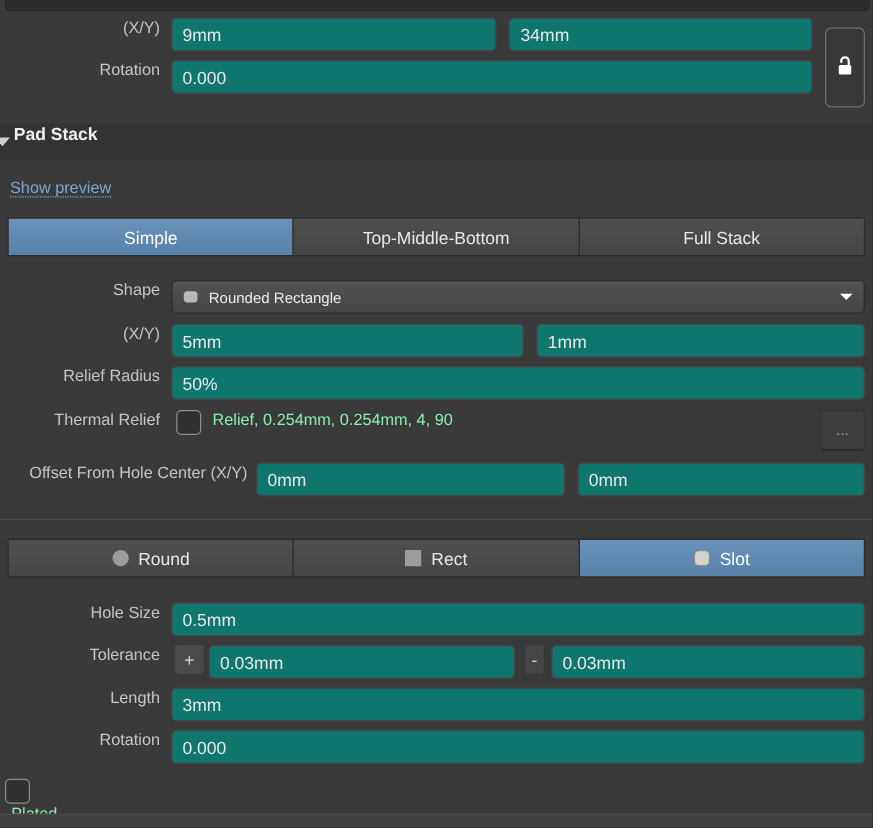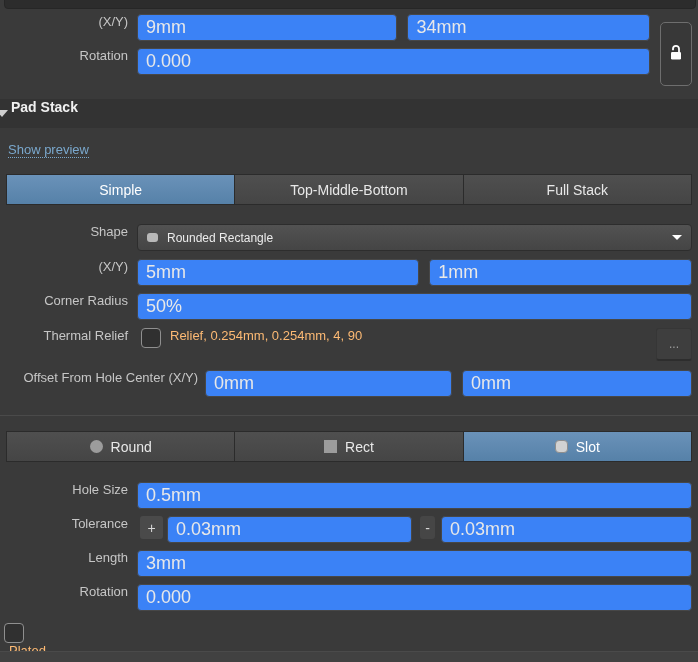--- a/index.html
+++ b/index.html
@@ -9,22 +9,22 @@
     overflow:hidden;
   }
   
   .top-cut{position:absolute;left:4px;top:-7px;width:690px;height:14px;
     background:#2c2c2c;border:1px solid #262626;border-radius:4px;}
 
   .row{display:flex;align-items:flex-start;height:27px;margin:7px 6px 0 0;}
   .lbl{width:128px;text-align:right;padding-right:9px;flex:none;color:#c6c6c6;white-space:nowrap;}
   .lbl-wide{width:198px;text-align:right;padding-right:7px;flex:none;white-space:nowrap;}
 
-  .tbx{height:27px;background:#3b82f6;border:1px solid #474747;border-radius:4px;
-    color:#e8e8e8;font-family:"Liberation Sans",sans-serif;font-size:18px;
+  .tbx{height:27px;background:#0f766e;border:1px solid #474747;border-radius:4px;
+    color:#e8e8e8;font-family:"Liberation Sans",sans-serif;font-size:14px;
     padding:0 8px;box-sizing:border-box;outline:none;min-width:0;}
   .grow{flex:1;}
 
   .pos-row{margin-top:14px;padding-right:42px;}
   .rot-row{padding-right:42px;}
   .pos-x{flex:1.08;margin-right:10px;}
 
   .lock-btn{position:absolute;top:22px;right:6px;width:30px;height:62px;
     background:#383838;border:1px solid #6e6e6e;border-radius:5px;
     display:flex;align-items:center;justify-content:center;cursor:pointer;}
@@ -52,21 +52,21 @@
     gap:9px;padding:0 9px;color:#ececec;font-size:12px;cursor:pointer;box-sizing:border-box;}
   .icon-rrect{width:11px;height:9px;background:#b8b8b8;border-radius:3px;flex:none;}
   .caret-down{margin-left:auto;width:0;height:0;flex:none;
     border-left:5px solid transparent;border-right:5px solid transparent;border-top:5px solid #ffffff;}
 
   .xy2-row{margin-top:8px;}
   .thermal-row{margin-top:8px;height:30px;}
   .checkbox{width:20px;height:20px;background:#303030;border:1px solid #8f8f8f;
     border-radius:4px;flex:none;cursor:pointer;box-sizing:border-box;}
   .cb-offset{margin-left:4px;}
-  .cb-text{margin-left:9px;color:#fdba74;}
+  .cb-text{margin-left:9px;color:#86efac;}
   .more-btn{margin-left:auto;width:34px;height:30px;background:#3e3e3e;
     border:1px solid #363636;border-bottom:2px solid #2d2d2d;border-radius:3px;
     color:#9f9f9f;font-size:12px;display:flex;align-items:center;justify-content:center;cursor:pointer;}
 
   .offset-row{margin-top:12px;}
   .divider{height:1px;background:#4a4a4a;margin-top:18px;}
   .tabs2{margin-top:15px;}
   .icon-circle{width:13px;height:13px;border-radius:50%;background:#9c9c9c;flex:none;}
   .icon-square{width:13px;height:13px;background:#9c9c9c;flex:none;}
   .icon-slot{width:13px;height:13px;background:#d2d2d2;border:1px solid #8e8e8e;border-radius:4px;flex:none;box-sizing:border-box;}
@@ -137,21 +137,21 @@
     </div>
   </div>
 
   <div class="row xy2-row">
     <span class="lbl">(X/Y)</span>
     <input class="tbx pos-x" type="text" value="5mm" style="">
     <input class="tbx grow" type="text" value="1mm" style="">
   </div>
 
   <div class="row">
-    <span class="lbl">Corner Radius</span>
+    <span class="lbl">Relief Radius</span>
     <input class="tbx grow" type="text" value="50%" style="">
   </div>
 
   <div class="row thermal-row">
     <span class="lbl">Thermal Relief</span>
     <span class="checkbox cb-offset"></span>
     <span class="cb-text">Relief, 0.254mm, 0.254mm, 4, 90</span>
     <div class="more-btn">
       <span>...</span>
     </div>

